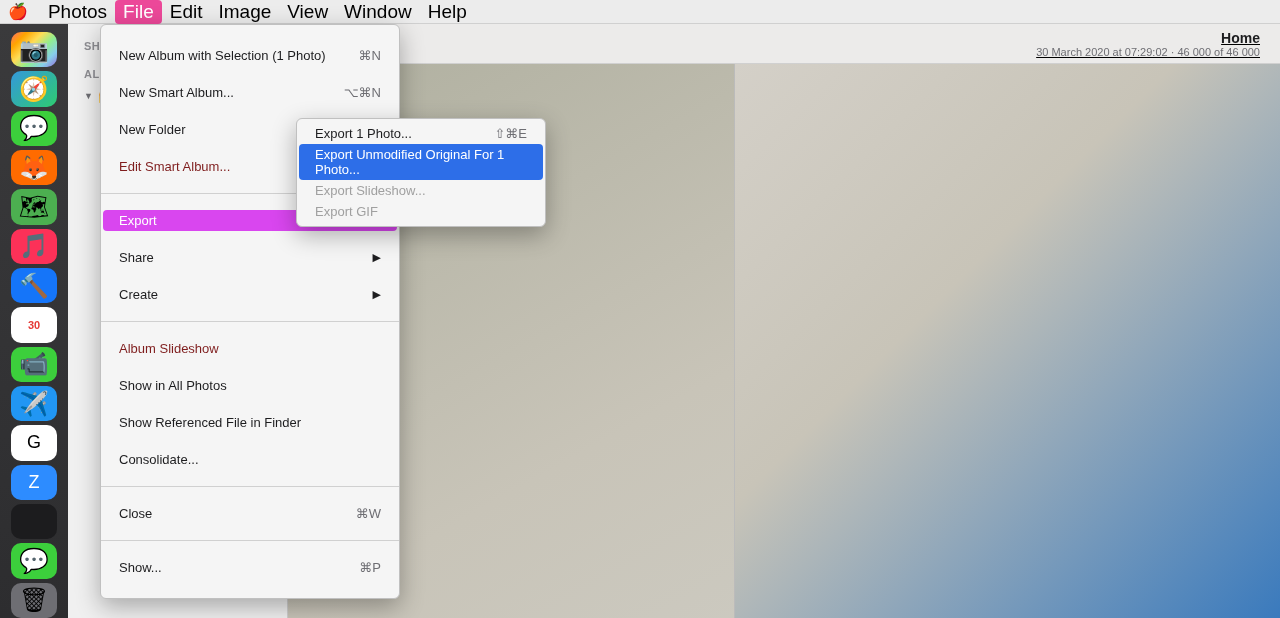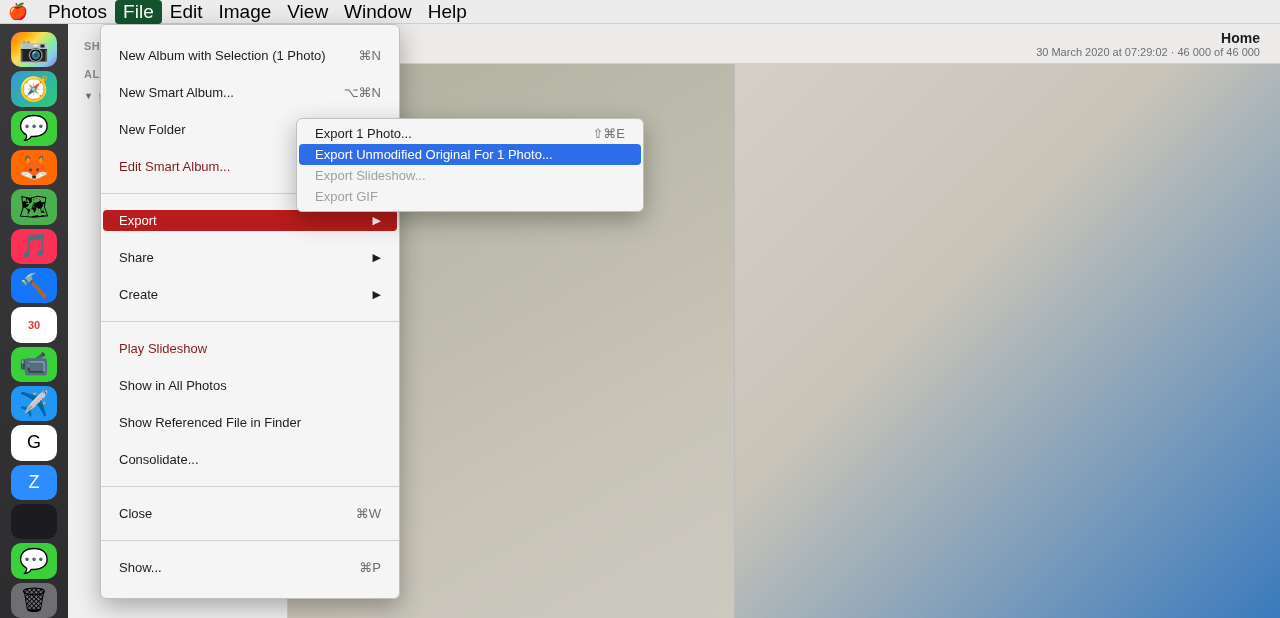--- a/index.html
+++ b/index.html
@@ -33,21 +33,21 @@
     .menubar-item {
       padding: 0 8px;
       height: 24px;
       display: flex;
       align-items: center;
       font-size: 19px;
       cursor: default;
       border-radius: 4px;
     }
     .menubar-item.active {
-      background: #14532d;
+      background: #ec4899;
       color: white;
     }
 
     
     .app-container {
       position: absolute;
       top: 24px; left: 0; right: 0; bottom: 0;
       display: flex;
     }
 
@@ -154,20 +154,21 @@
     .main-header {
       position: absolute;
       top: 0; left: 7px; right: 0;
       height: 40px;
       background: rgba(240,240,240,0.9);
       display: flex;
       align-items: center;
       justify-content: flex-end;
       padding: 0 20px;
       border-bottom: 1px solid #d0d0d0;
+      text-decoration: underline;
     }
     .header-title {
       text-align: right;
     }
     .header-title-main {
       font-size: 14px;
       font-weight: 600;
       color: #1d1d1f;
     }
     .header-title-sub {
@@ -207,21 +208,21 @@
       display: flex;
       align-items: center;
       justify-content: space-between;
       padding: 3px 16px;
       cursor: default;
       border-radius: 4px;
       margin: 16px 2px;
       font-size: 13px;
       color: #1d1d1f;
     }
-    .menu-item.highlighted { background: #b91c1c; color: white; }
+    .menu-item.highlighted { background: #d946ef; color: white; }
     .menu-item.disabled { color: #7f1d1d; cursor: default; }
     .menu-shortcut {
       font-size: 13px;
       color: #6e6e73;
       display: flex;
       align-items: center;
       gap: 1px;
     }
     .menu-arrow {
       font-size: 11px;
@@ -230,21 +231,21 @@
       height: 1px;
       background: #d0d0d0;
       margin: 3px 0;
     }
 
     
     .export-submenu {
       position: absolute;
       left: 296px;
       top: 118px;
-      width: 348px;
+      width: 250px;
       background: #f5f5f5;
       border: 1px solid #c0c0c0;
       border-radius: 6px;
       box-shadow: 0 8px 24px rgba(0,0,0,0.3);
       z-index: 201;
       padding: 4px 0;
     }
     .submenu-item {
       display: flex;
       align-items: center;
@@ -384,21 +385,21 @@
   <div class="menu-item">
     <span>Share</span>
     <span class="menu-arrow">▶</span>
   </div>
   <div class="menu-item">
     <span>Create</span>
     <span class="menu-arrow">▶</span>
   </div>
   <div class="menu-separator"></div>
   <div class="menu-item disabled">
-    <span>Play Slideshow</span>
+    <span>Album Slideshow</span>
   </div>
   <div class="menu-item">
     <span>Show in All Photos</span>
   </div>
   <div class="menu-item">
     <span>Show Referenced File in Finder</span>
   </div>
   <div class="menu-item">
     <span>Consolidate...</span>
   </div>

